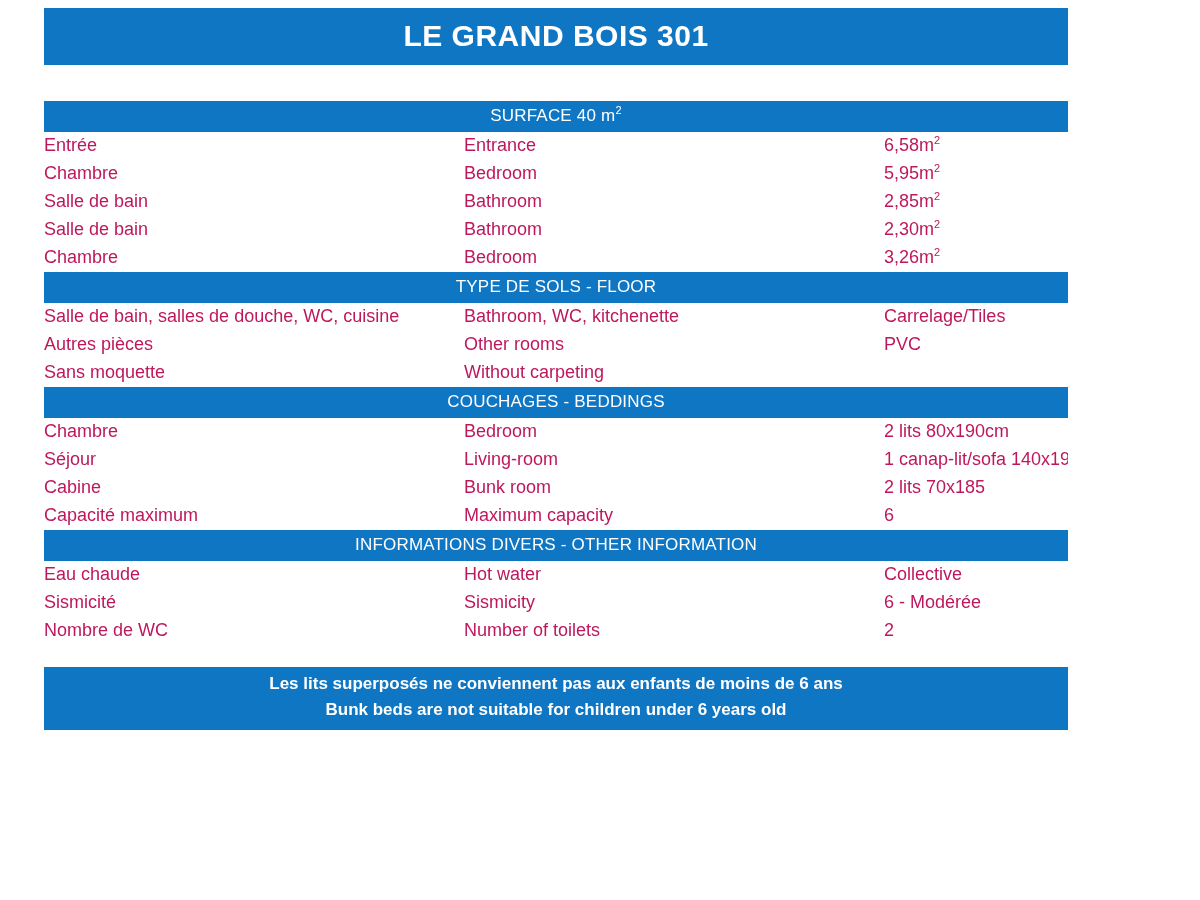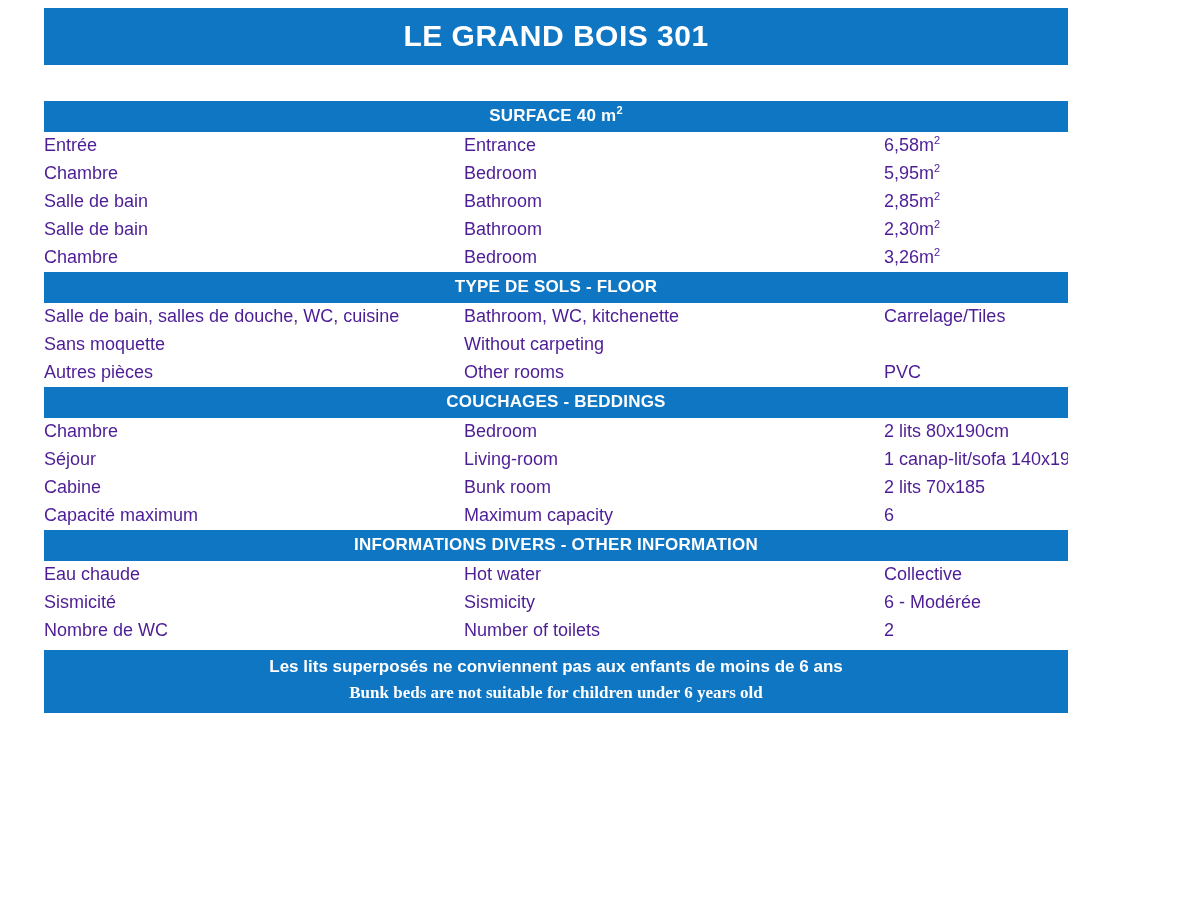--- a/index.html
+++ b/index.html
@@ -30,38 +30,38 @@
     letter-spacing: 0.5px;
     padding: 11px 0 12px 0;
     margin-bottom: 36px;
   }
   
   .section-bar {
     background: #0f76c3;
     color: #ffffff;
     text-align: center;
     font-size: 17px;
-    font-weight: bold;
+    font-weight: normal;
     padding: 5px 0 6px 0;
     letter-spacing: 0.2px;
   }
   .section-bar sup {
     font-size: 11px;
     vertical-align: super;
     line-height: 0;
   }
   
   table.rows {
     width: 100%;
     border-collapse: collapse;
     table-layout: fixed;
   }
   table.rows td {
     font-size: 18px;
-    color: #4c1d95;
+    color: #be185d;
     padding: 3px 0 4px 0;
     vertical-align: baseline;
     white-space: nowrap;
     overflow: hidden;
   }
   td.c-fr { width: 420px; padding-left: 6px; }
   td.c-en { width: 420px; }
   td.c-val { text-align: left; padding-right: 6px; }
   .sup {
     font-size: 11px;
@@ -72,23 +72,22 @@
   .footer-note {
     background: #0f76c3;
     color: #ffffff;
     text-align: center;
     font-weight: bold;
     font-size: 17px;
     padding: 7px 0 3px 0;
   }
   .footer-note.second {
     padding: 3px 0 10px 0;
-    font-family: Liberation Serif, serif;
-  }
-  .footer-wrap { margin-top: 5px; }
+  }
+  .footer-wrap { margin-top: 22px; }
   .beddings td, .capacity td { padding: 6px 0 7px 0; }
 </style>
 </head>
 <body>
 
 <div class="page">
 
   <div class="title-bar">
     <span>LE GRAND BOIS 301</span>
   </div>
@@ -130,29 +129,29 @@
     <span>TYPE DE SOLS - FLOOR</span>
   </div>
   <table class="rows">
     <tbody>
         <tr>
       <td class="c-fr">Salle de bain, salles de douche, WC, cuisine</td>
       <td class="c-en">Bathroom, WC, kitchenette</td>
       <td class="c-val">Carrelage/Tiles</td>
     </tr>
     <tr>
+      <td class="c-fr">Autres pièces</td>
+      <td class="c-en">Other rooms</td>
+      <td class="c-val">PVC</td>
+    </tr>
+    <tr>
       <td class="c-fr">Sans moquette</td>
       <td class="c-en">Without carpeting</td>
       <td class="c-val"></td>
     </tr>
-    <tr>
-      <td class="c-fr">Autres pièces</td>
-      <td class="c-en">Other rooms</td>
-      <td class="c-val">PVC</td>
-    </tr>
   </tbody>
     </table>
 
   <div class="section-bar">
     <span>COUCHAGES - BEDDINGS</span>
   </div>
   <table class="rows beddings">
     <tbody>
         <tr>
       <td class="c-fr">Chambre</td>

